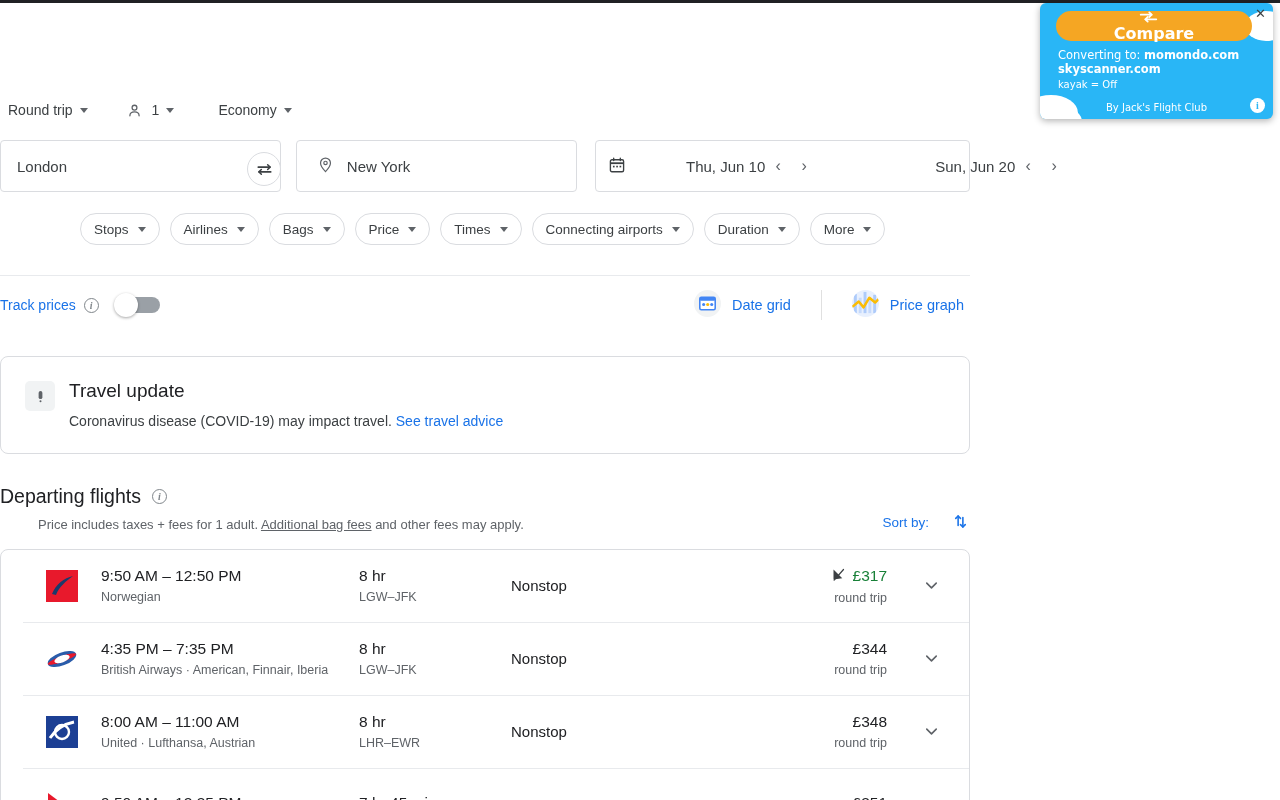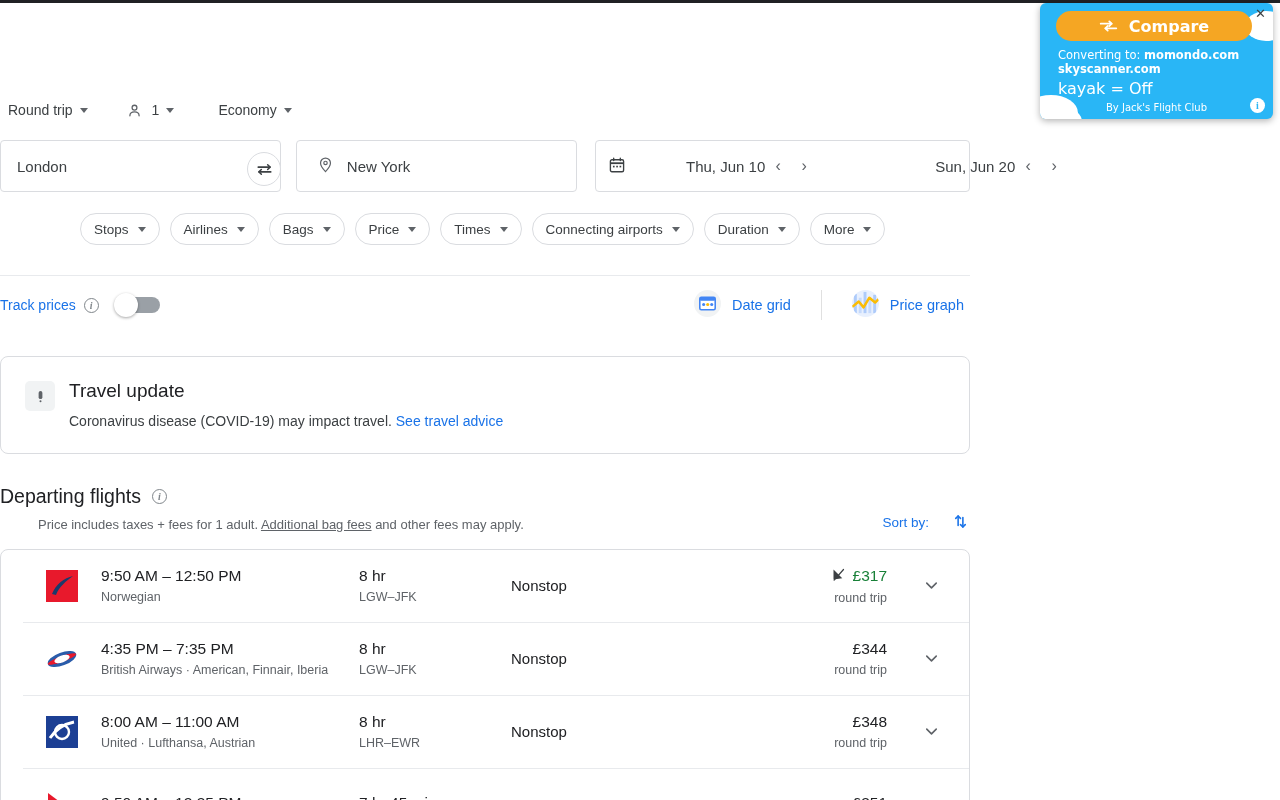--- a/index.html
+++ b/index.html
@@ -330,32 +330,33 @@
   }
   .jfc-btn {
     position: absolute; left: 16px; top: 8px;
     width: 196px; height: 30px;
     background: #f5a623;
     border-radius: 15px;
     display: flex; align-items: center; justify-content: center;
     color: #fff; font-size: 16px; font-weight: bold;
     cursor: pointer;
     z-index: 3;
+    flex-direction: column;
   }
   .jfc-btn .cmpicon { margin-right: 11px; display:flex; }
   .jfc-line1 {
     position: absolute; left: 18px; top: 45px;
     font-size: 11.5px; color: #fff; z-index: 3;
     line-height: 1.25;
     width: 200px;
   }
   .jfc-line1 b { font-weight: bold; text-align: center; }
   .jfc-line2 {
     position: absolute; left: 18px; top: 76px;
-    font-size: 16px; color: #fff; z-index: 3;
+    font-size: 10px; color: #fff; z-index: 3;
   }
   .jfc-foot {
     position: absolute; left: 0; bottom: 6px;
     width: 233px; text-align: center;
     font-size: 10px; color: #fff; z-index: 3;
   }
   .jfc-info {
     position: absolute; right: 8px; bottom: 6px;
     width: 15px; height: 15px; border-radius: 50%;
     background: #fff; color: #29b6f6;

